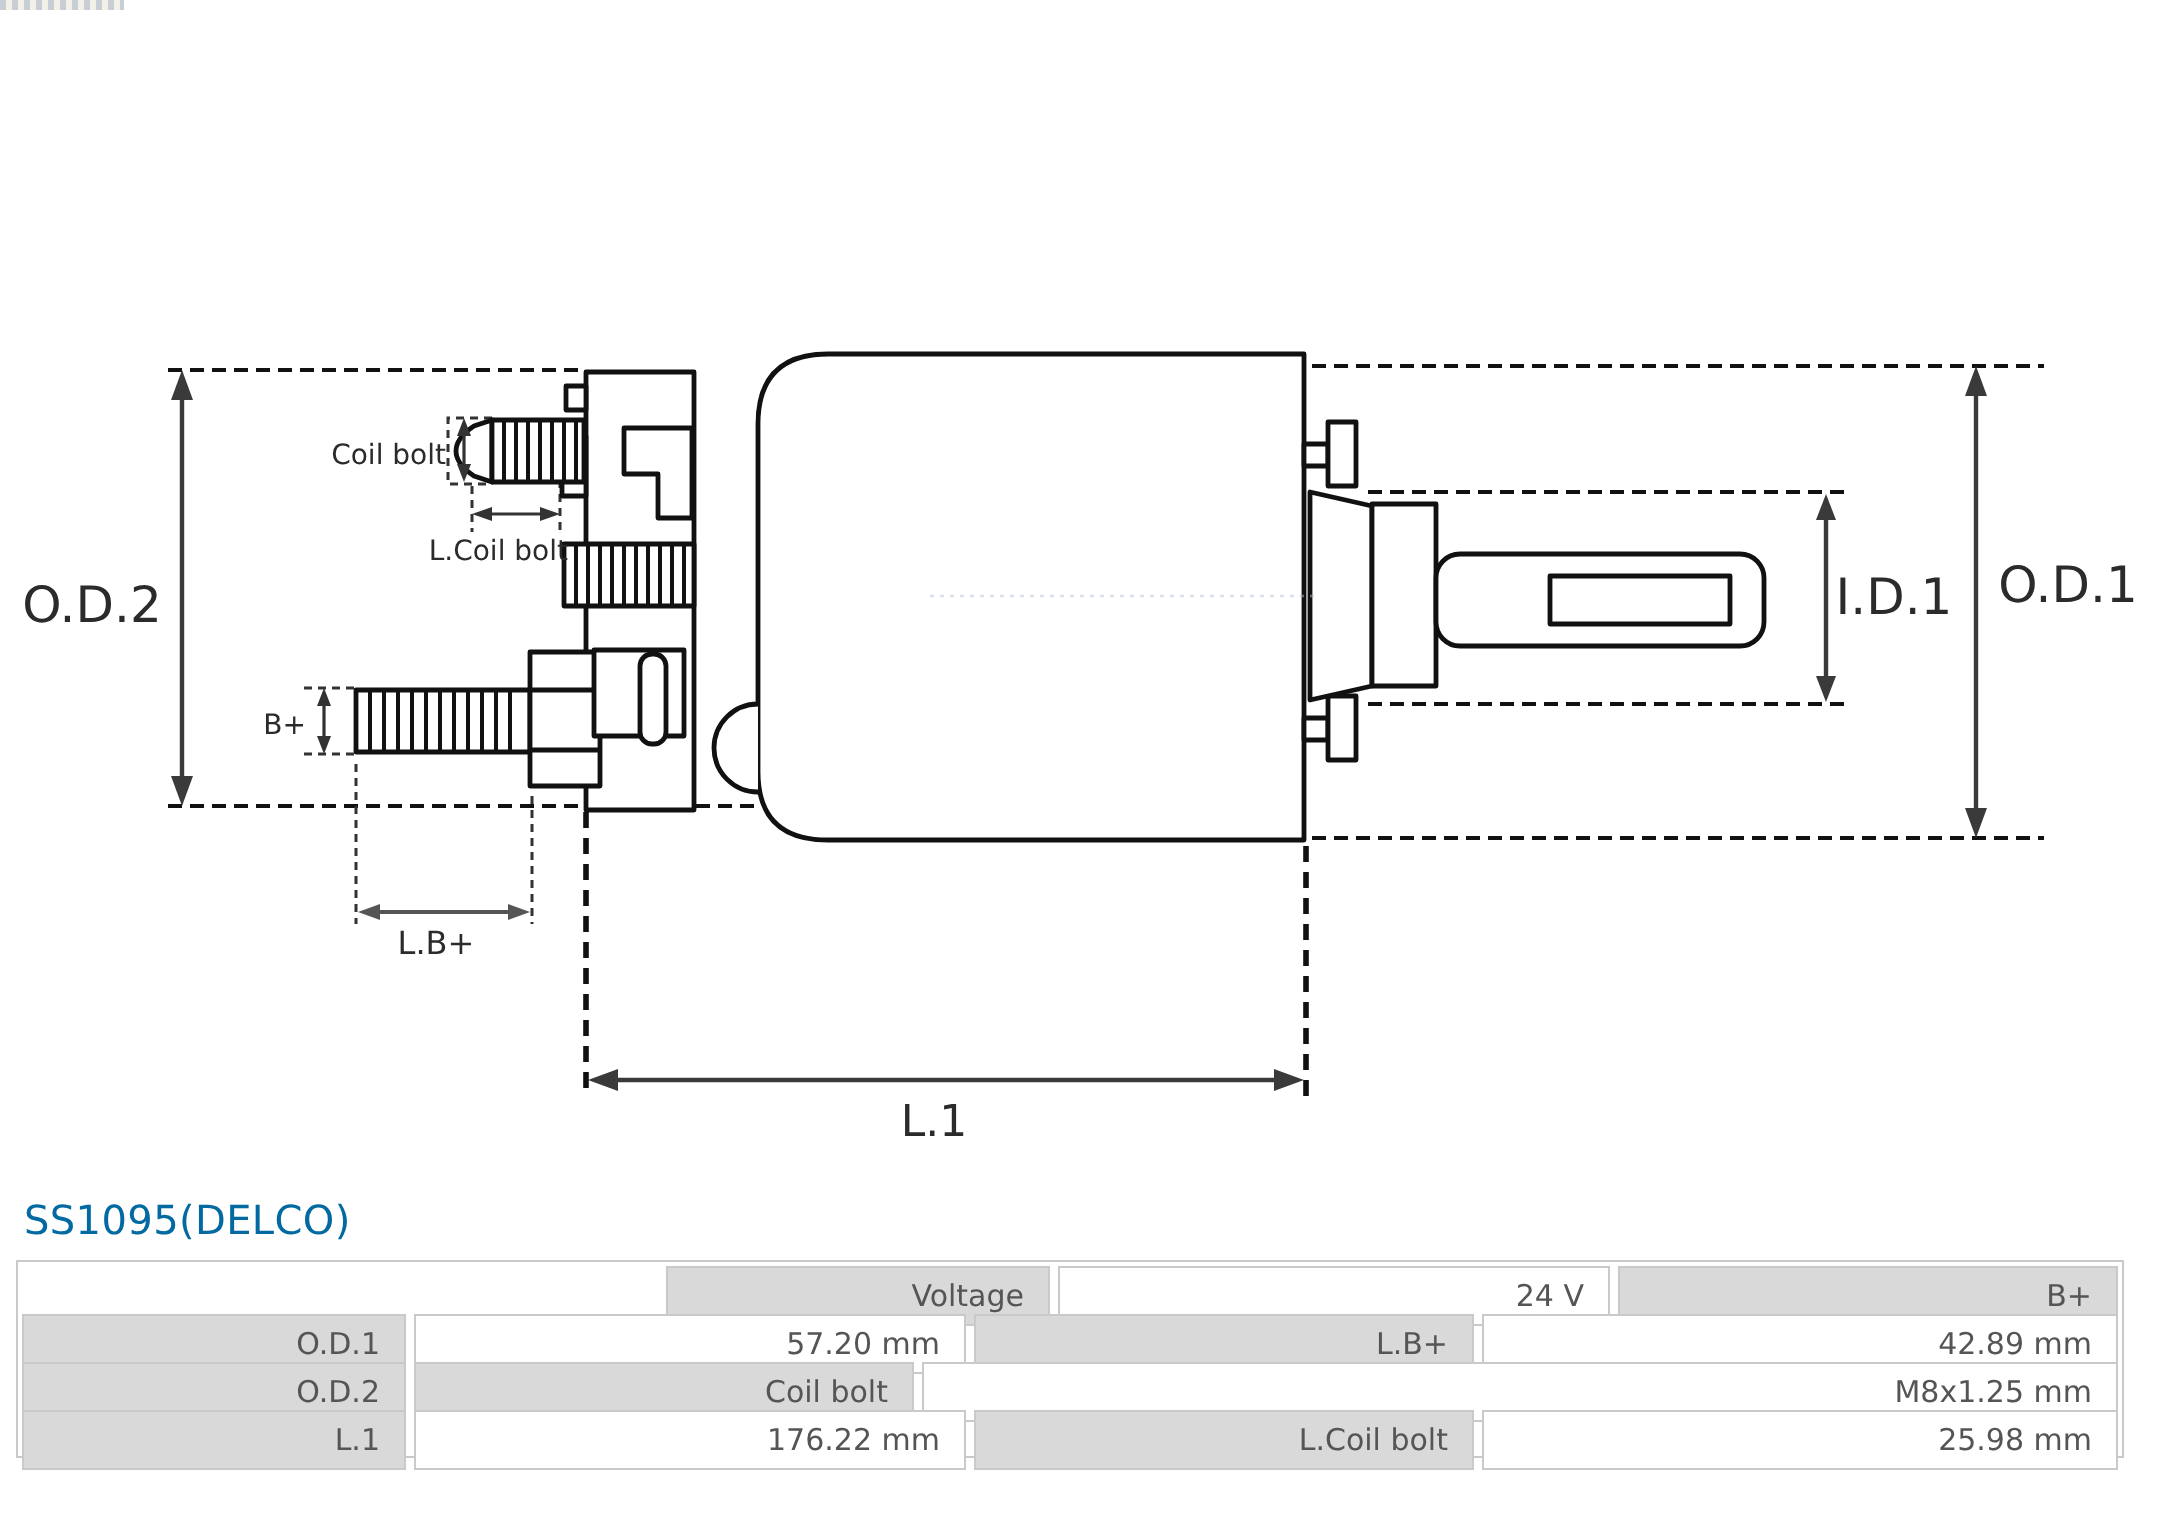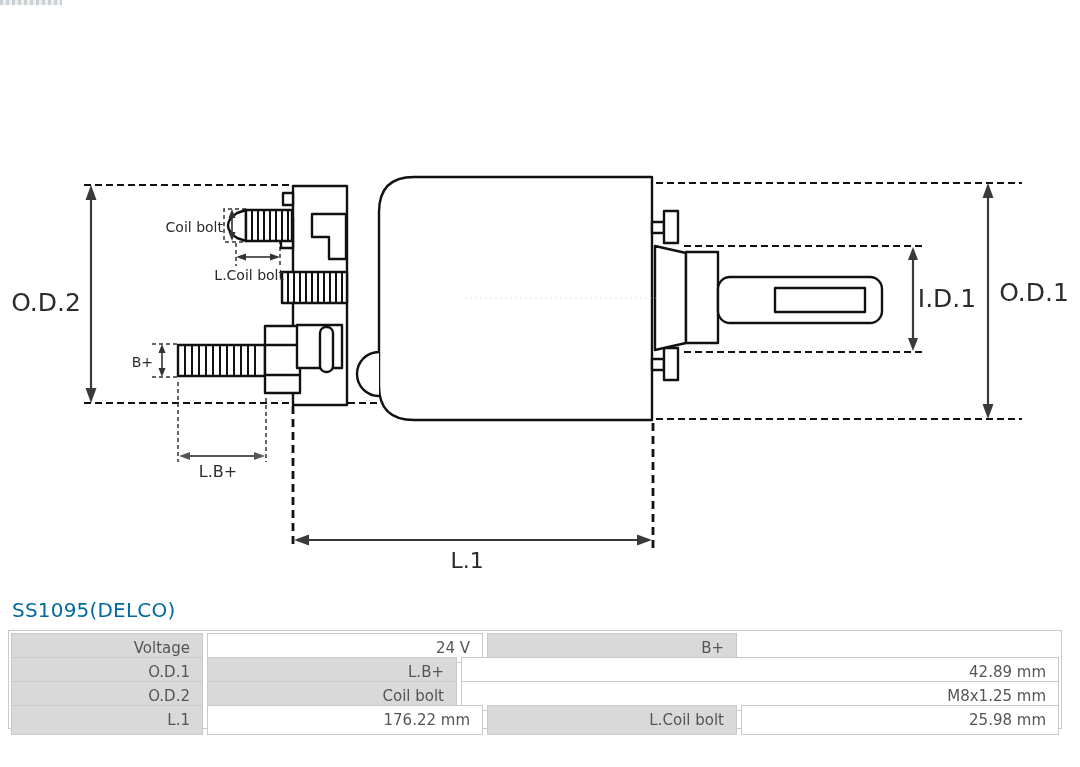--- a/index.html
+++ b/index.html
@@ -18,21 +18,21 @@
   .dim-label.sm{font-size:14px;}
   .dim-label.lb{font-size:16px;}
   #part-title{
     position:absolute;left:12px;top:598px;font-size:20px;color:#0369a1;
     letter-spacing:.2px;
   }
   #specs-table{
     position:absolute;left:8px;top:630px;width:1054px;
     border:1px solid #c9c9c9;background:#fff;padding:2px;box-sizing:border-box;
   }
-  .spec-row{display:flex;gap:4px;margin-bottom:3px;height:21px;}
+  .spec-row{display:flex;gap:4px;margin-bottom:3px;height:21px;justify-content:flex-end;}
   .spec-row:last-child{margin-bottom:0;}
   .cell{
     box-sizing:border-box;border:1px solid #c9c9c9;height:30px;line-height:28px;
     text-align:right;padding-right:12px;font-size:15px;color:#555;
     white-space:nowrap;overflow:hidden;
   }
   .cell.label{background:#d9d9d9;}
   .cell.value{background:#ffffff;}
   .c1{width:192px;} .c2{width:276px;} .c3{width:250px;} .c4{flex:1;}
 </style>
@@ -169,20 +169,21 @@
   <div id="part-title">SS1095(DELCO)</div>
 
   <div id="specs-table">
     <div class="spec-row">
       <div class="cell label c1">Voltage</div>
       <div class="cell value c2">24 V</div>
       <div class="cell label c3">B+</div>
     </div>
     <div class="spec-row">
       <div class="cell label c1">O.D.1</div>
+      <div class="cell value c2">57.20 mm</div>
       <div class="cell label c3">L.B+</div>
       <div class="cell value c4">42.89 mm</div>
     </div>
     <div class="spec-row">
       <div class="cell label c1">O.D.2</div>
       <div class="cell label c3">Coil bolt</div>
       <div class="cell value c4">M8x1.25 mm</div>
     </div>
     <div class="spec-row">
       <div class="cell label c1">L.1</div>

